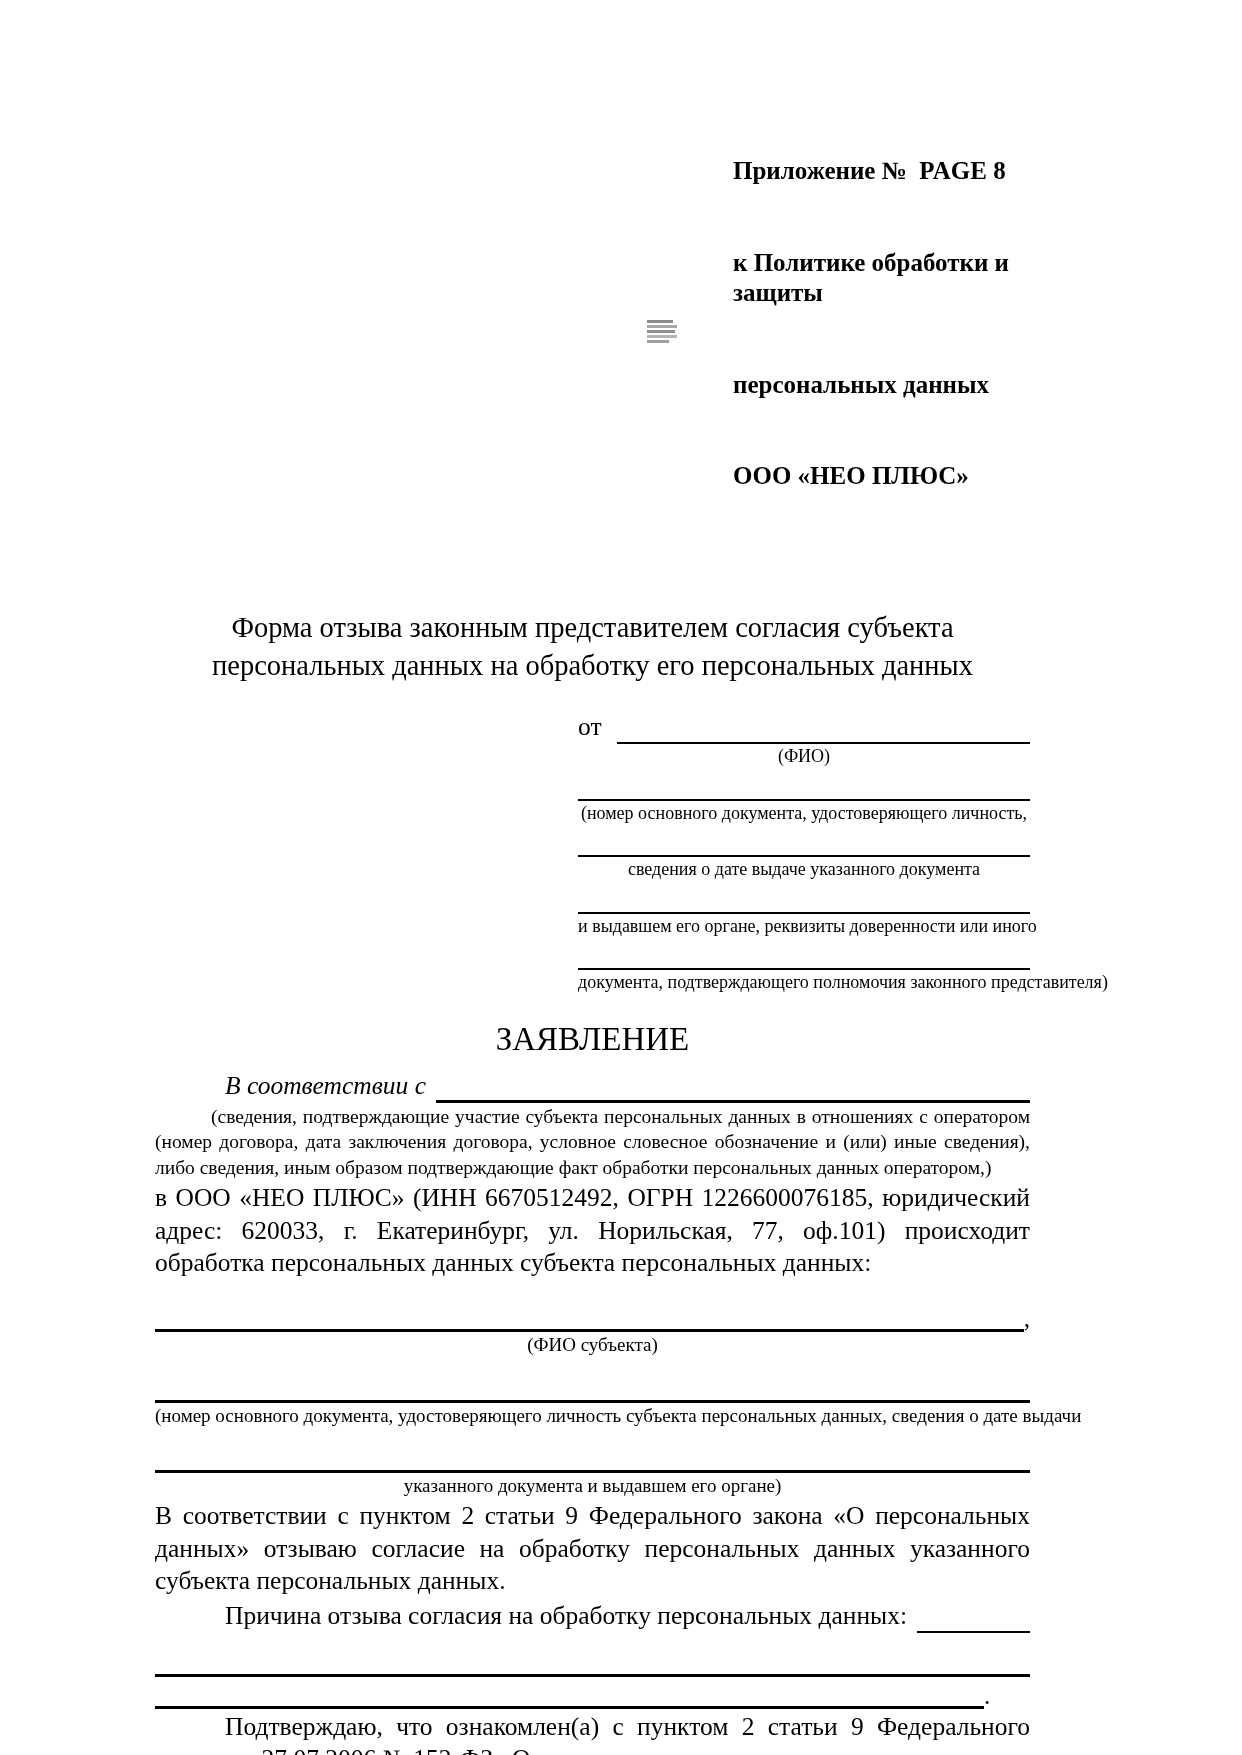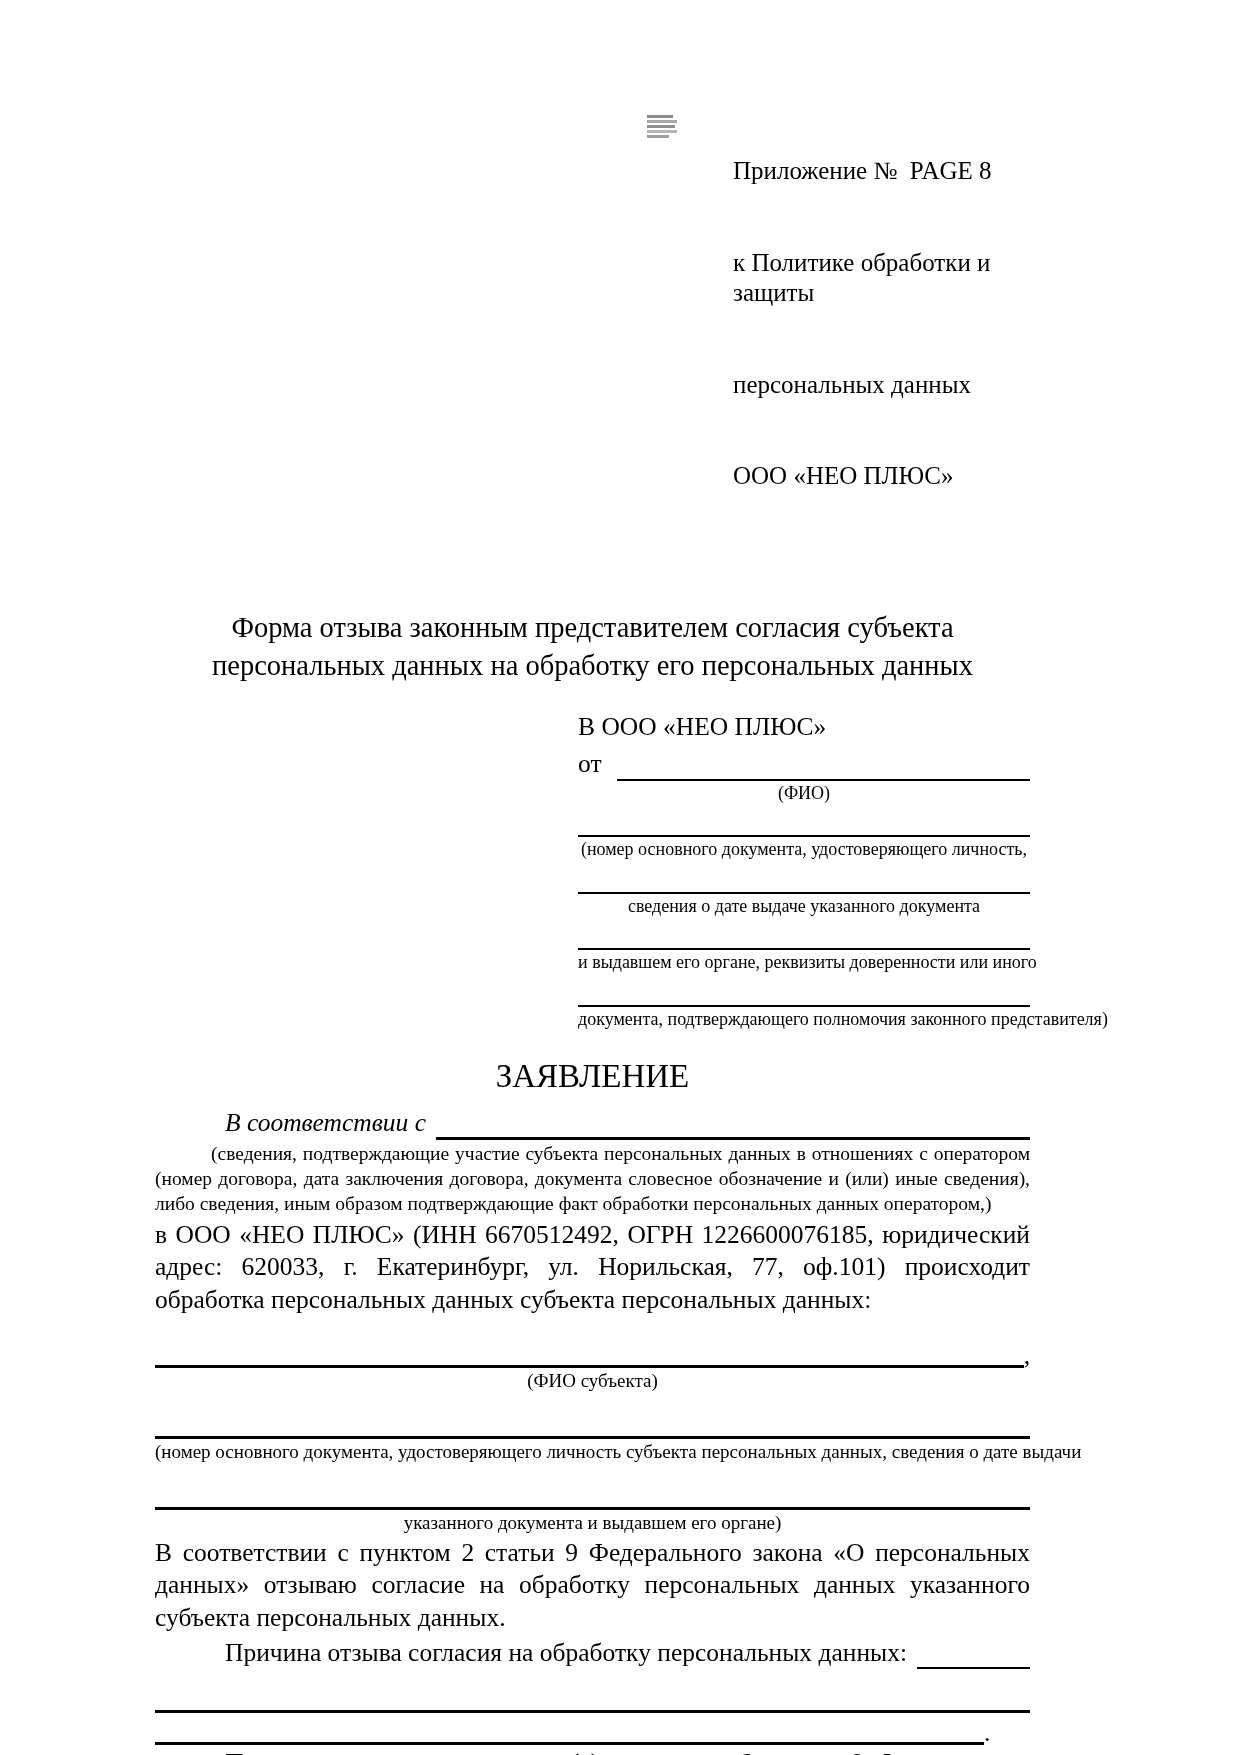--- a/index.html
+++ b/index.html
@@ -11,21 +11,21 @@
     background: #ffffff;
     color: #000000;
     font-family: "Liberation Serif", "DejaVu Serif", serif;
     font-size: 25.5px;
     line-height: 1.28;
     padding: 95px 212px 0 155px;
     overflow: hidden;
   }
 
   
-  .doc-header { display: flex; align-items: flex-start; margin-left: 492px; }
+  .doc-header { display: flex; align-items: center; margin-left: 492px; font-weight: bold; }
   .embed-icon { width: 32px; height: 28px; margin-top: 20px; display: flex; flex-direction: column; gap: 2px; }
   .embed-icon .bar { height: 3px; background: #9a9a9a; }
   .embed-icon .bar.b1 { width: 26px; background:#8b8b8b; }
   .embed-icon .bar.b2 { width: 30px; background:#a8a8a8; }
   .embed-icon .bar.b3 { width: 28px; background:#8f8f8f; }
   .embed-icon .bar.b4 { width: 30px; background:#b5b5b5; }
   .embed-icon .bar.b5 { width: 22px; background:#9f9f9f; }
   .doc-header-text { margin-left: 56px; font-size: 25px; line-height: 1.22; white-space: pre-wrap; }
 
   
@@ -82,21 +82,20 @@
       <div>ООО «НЕО ПЛЮС»</div>
     </div>
   </div>
 
   <div class="title">
     <div>Форма отзыва законным представителем согласия субъекта</div>
     <div>персональных данных на обработку его персональных данных</div>
   </div>
 
   <div class="addressee">
-    <div>В ООО «НЕО ПЛЮС»</div>
     <div class="addr-from">
       <span class="label">от</span>
       <div class="uline flex"></div>
     </div>
     <div class="caption">(ФИО)</div>
 
     <div class="blank-row"></div>
     <div class="caption">(номер основного документа, удостоверяющего личность,</div>
 
     <div class="blank-row"></div>
@@ -109,21 +108,21 @@
     <div class="caption">документа, подтверждающего полномочия законного представителя)</div>
   </div>
 
   <div class="statement-heading">ЗАЯВЛЕНИЕ</div>
 
   <div class="accord-row">
     <span class="label">В соответствии с</span>
     <div class="uline flex"></div>
   </div>
 
-  <div class="fine-print">(сведения, подтверждающие участие субъекта персональных данных в отношениях с оператором (номер договора, дата заключения договора, документа словесное обозначение и (или) иные сведения), либо сведения, иным образом подтверждающие факт обработки персональных данных оператором,)</div>
+  <div class="fine-print">(сведения, подтверждающие участие субъекта персональных данных в отношениях с оператором (номер договора, дата заключения договора, условное словесное обозначение и (или) иные сведения), либо сведения, иным образом подтверждающие факт обработки персональных данных оператором,)</div>
 
   <div class="para">в ООО «НЕО ПЛЮС» (ИНН 6670512492, ОГРН 1226600076185, юридический адрес: 620033, г. Екатеринбург, ул. Норильская, 77, оф.101) происходит обработка персональных данных субъекта персональных данных:</div>
 
   <div class="subject-line">
     <div class="uline flex"></div>
     <span class="punct">,</span>
   </div>
   <div class="caption mid">(ФИО субъекта)</div>
 
   <div class="full-line"></div>

